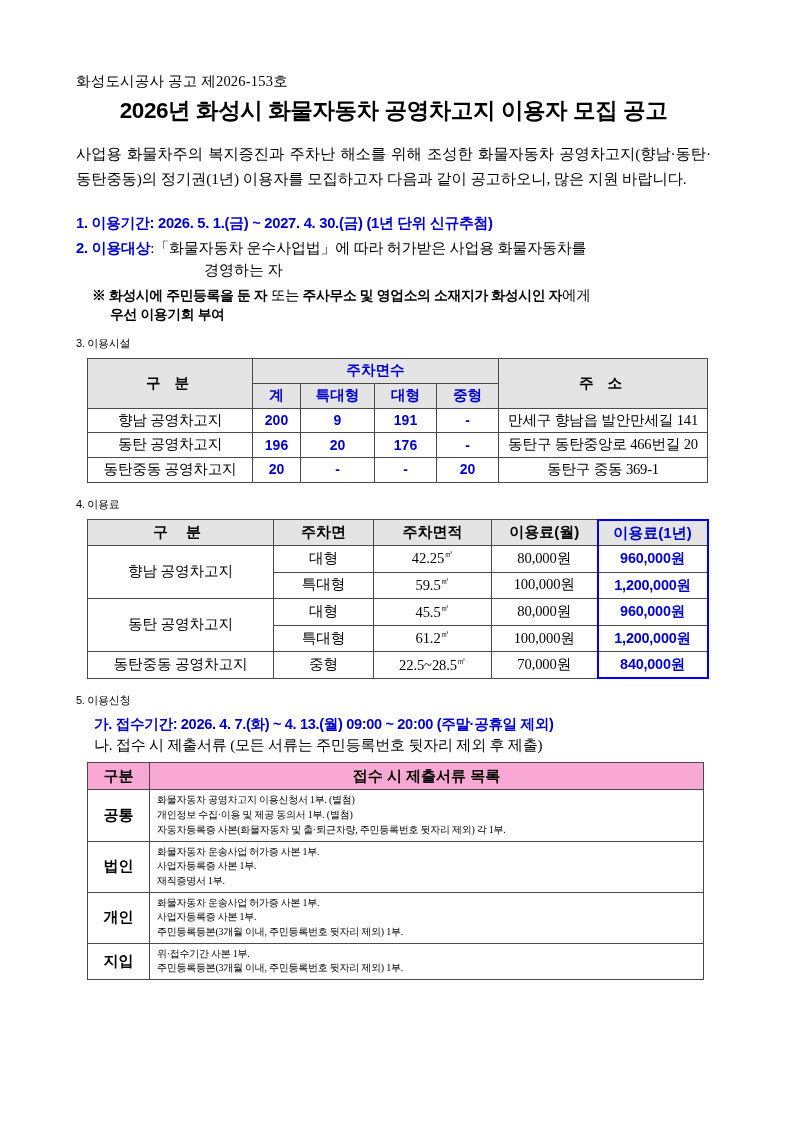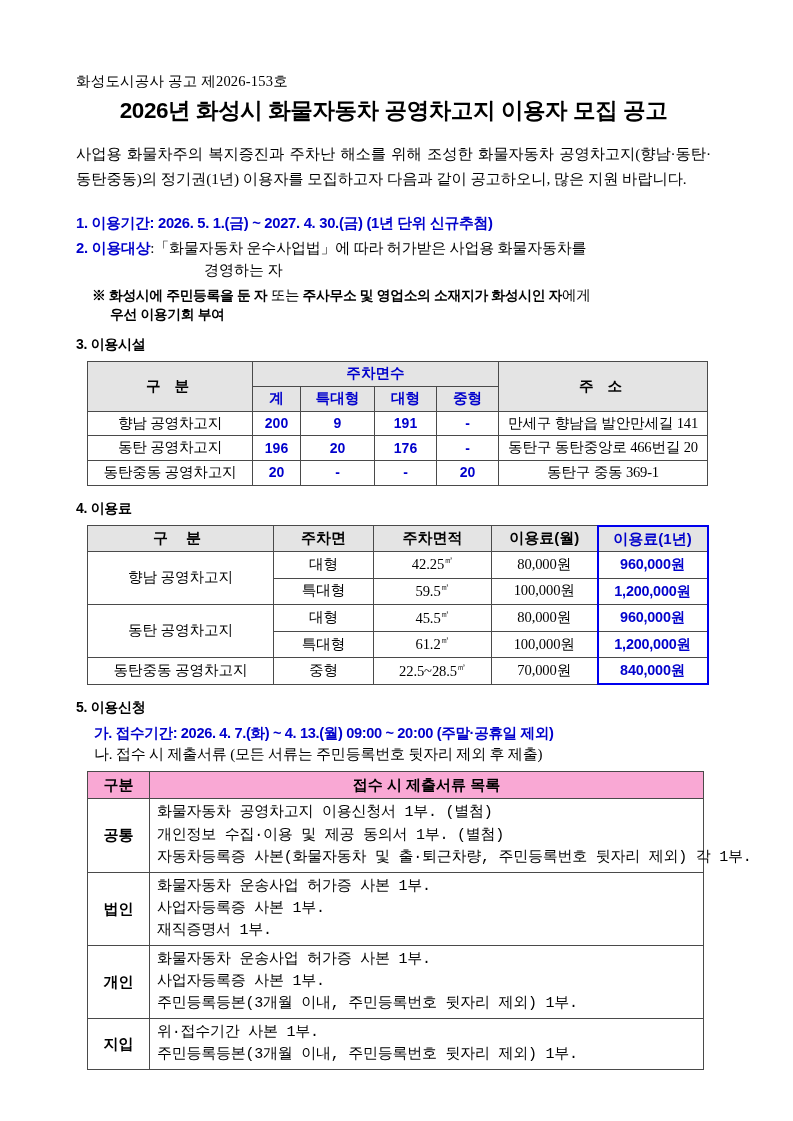--- a/index.html
+++ b/index.html
@@ -100,22 +100,22 @@
     padding-left: 34px;
     font-family: "Liberation Sans", sans-serif;
     font-weight: bold;
     font-size: 13.8px;
     letter-spacing: -0.35px;
     margin-bottom: 12px;
   }
 
   .section-head {
     font-family: "Liberation Sans", sans-serif;
-    font-weight: bold;
-    font-size: 14px;
+    font-weight: normal;
+    font-size: 11px;
     letter-spacing: -0.3px;
     margin: 14px 0 7px 0;
   }
   .section-head.s3 { margin-top: 2px; }
 
   
   table {
     border-collapse: collapse;
     font-size: 14px;
     table-layout: fixed;
@@ -228,24 +228,23 @@
   #tbl-docs td.rowlabel {
     font-family: "Liberation Sans", sans-serif;
     font-weight: bold;
     font-size: 15px;
     text-align: center;
     width: 62px;
   }
   #tbl-docs td.doclist {
     text-align: left;
     padding: 3px 4px 3px 7px;
-    font-size: 15px;
+    font-size: 10px;
     line-height: 1.47;
     letter-spacing: -0.25px;
-    font-family: Liberation Mono, monospace;
   }
   #tbl-docs td.doclist div { white-space: nowrap; }
 </style>
 </head>
 <body>
 
 <div class="page">
 
   <div class="doc-number">화성도시공사 공고 제2026-153호</div>
   <div class="doc-title">2026년 화성시 화물자동차 공영차고지 이용자 모집 공고</div>

